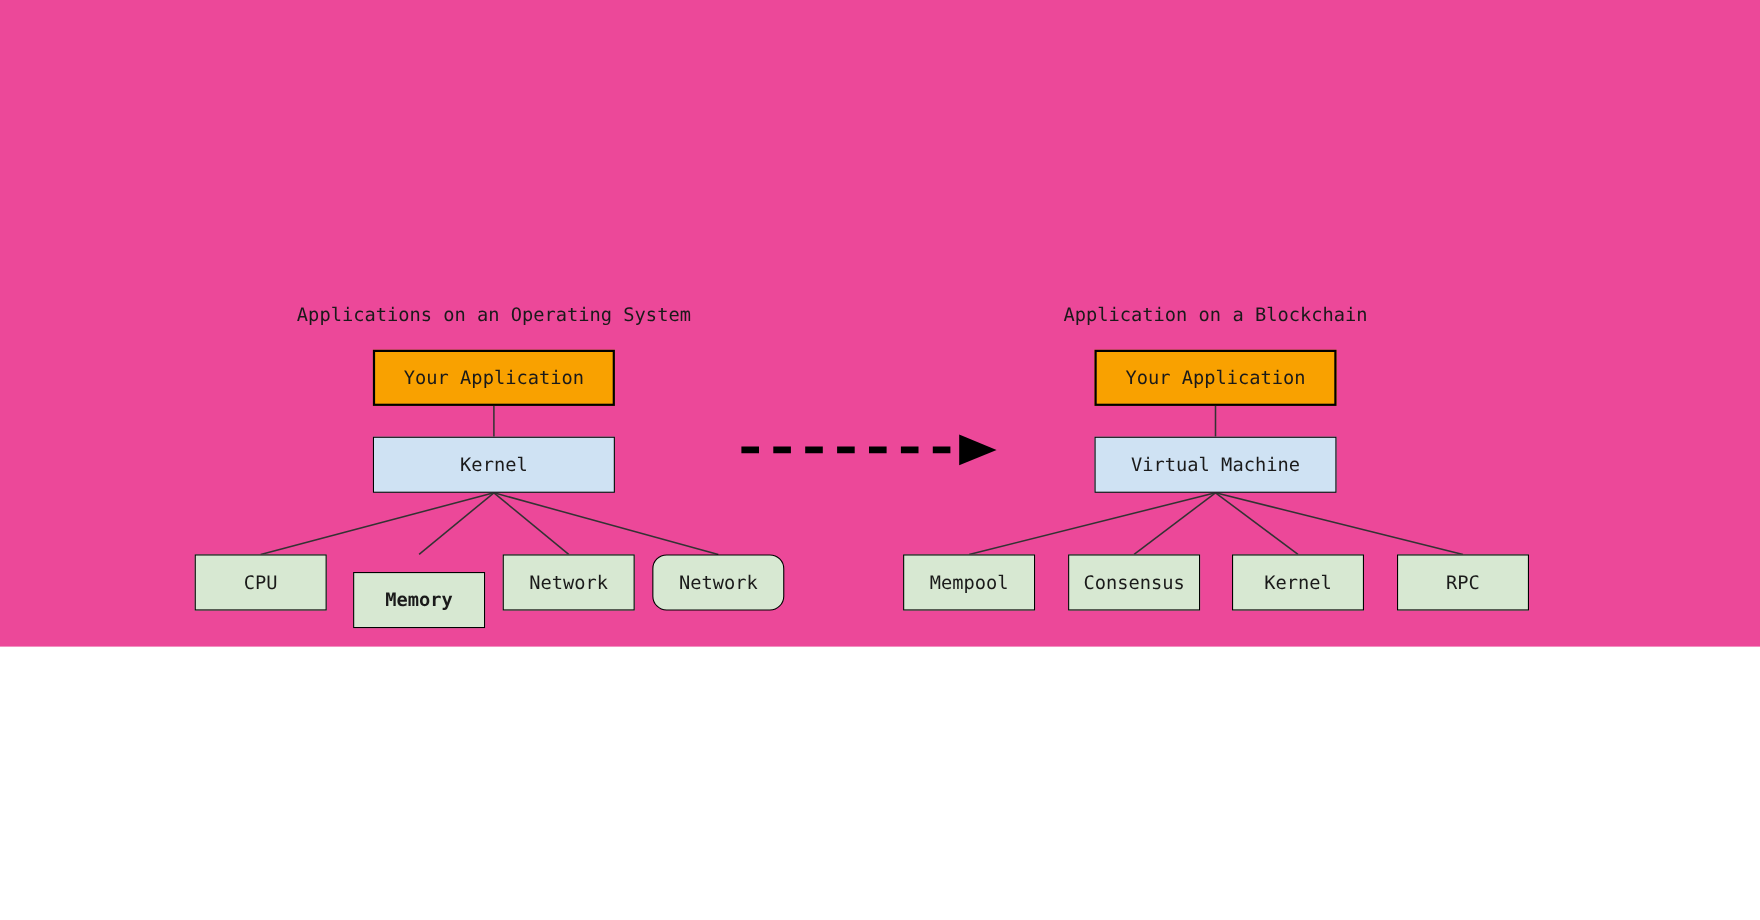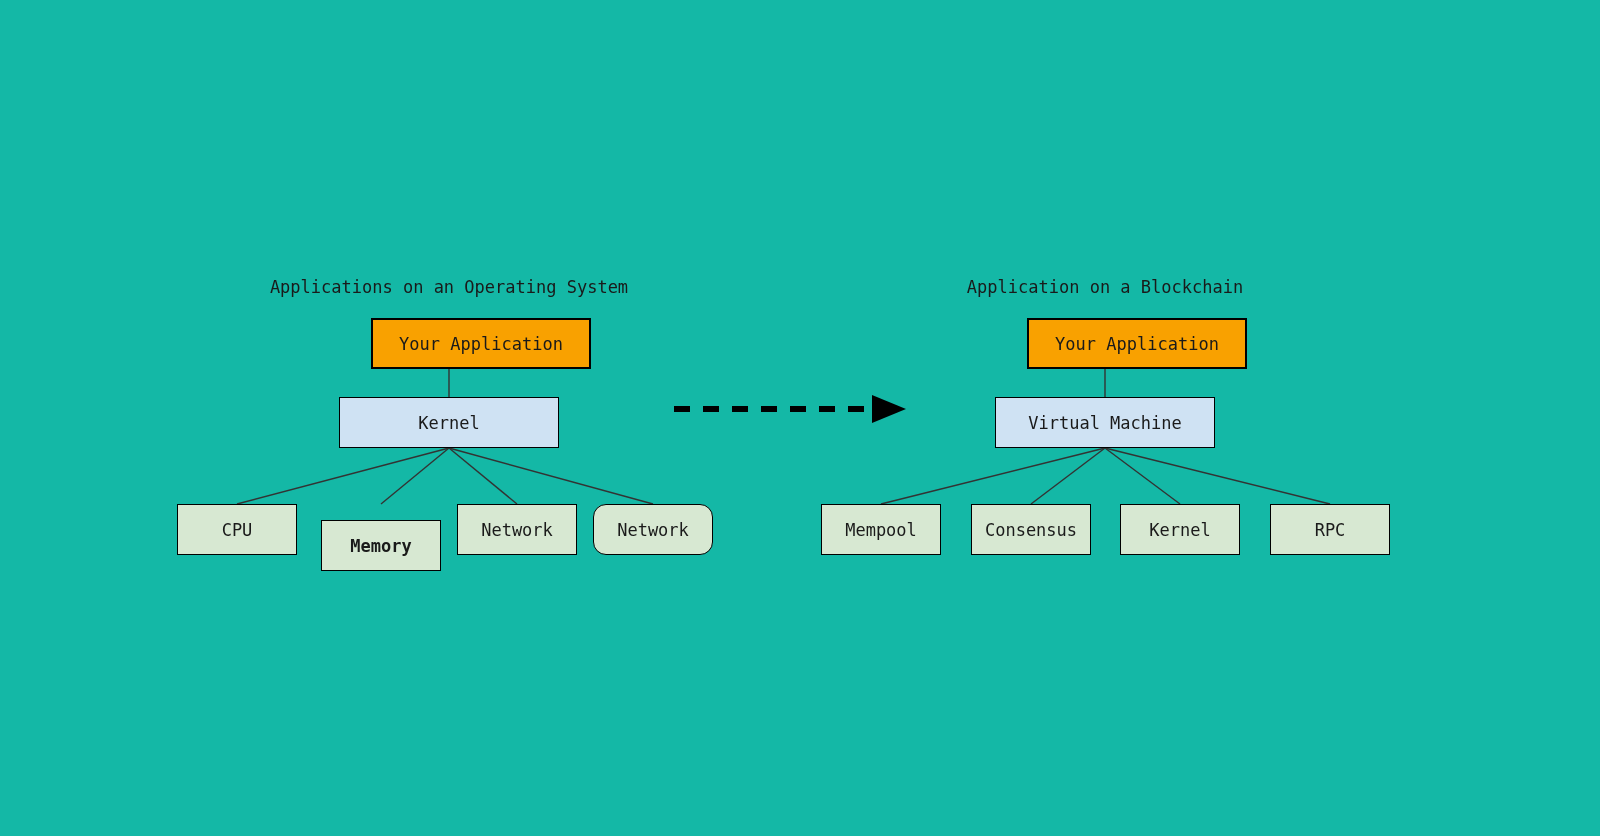--- a/index.html
+++ b/index.html
@@ -9,22 +9,22 @@
     --box-border: #000000;
     --connector-line: #333333;
     --arrow: #000000;
     --text: #1a1a1a;
   }
   * { margin: 0; padding: 0; box-sizing: border-box; }
   html, body { background: #ffffff; }
   .canvas {
     position: relative;
     width: 1600px;
-    height: 836px;
-    background: #14b8a6;
+    height: 588px;
+    background: #ec4899;
     overflow: hidden;
     font-family: "DejaVu Sans Mono", "Liberation Mono", monospace;
     color: var(--text);
     padding-left: 24px;
   }
   .connectors {
     position: absolute;
     left: 0; top: 0;
     width: 1600px; height: 836px;
     z-index: 0;
@@ -48,21 +48,21 @@
   .box {
     position: absolute;
     display: flex;
     align-items: center;
     justify-content: center;
     font-size: 17px;
     white-space: nowrap;
     z-index: 1;
     background: #fff;
   }
-  .box.app    { background: var(--app-box-fill);       border: 2px solid var(--box-border); margin-left: 32px; }
+  .box.app    { background: var(--app-box-fill);       border: 2px solid var(--box-border); }
   .box.middle { background: var(--middle-box-fill);    border: 1.5px solid var(--box-border); }
   .box.comp   { background: var(--component-box-fill); border: 1.5px solid var(--box-border); }
 </style>
 </head>
 <body>
 
 <div class="canvas">
 
   <svg class="connectors" viewBox="0 0 1600 836" xmlns="http://www.w3.org/2000/svg">
 

